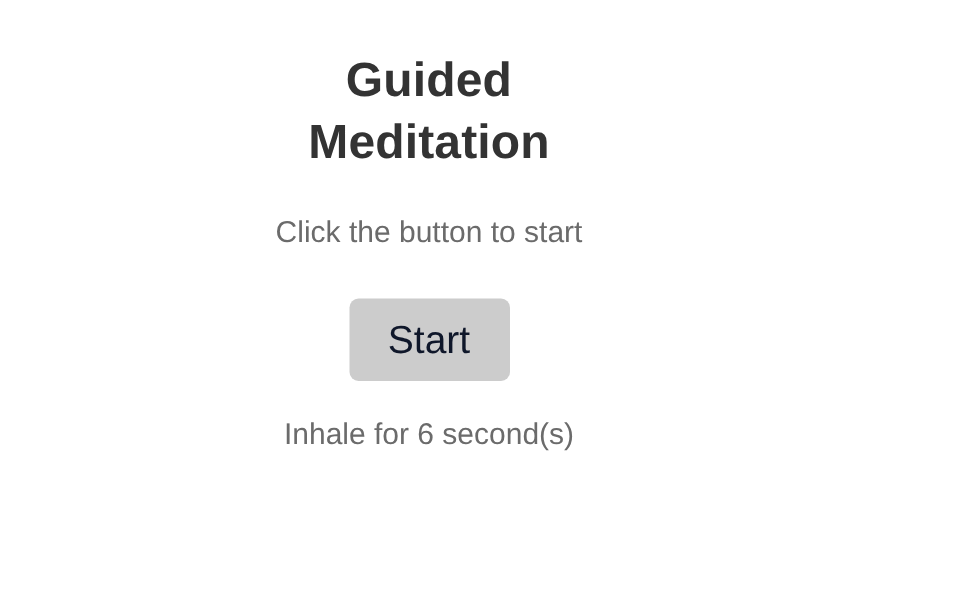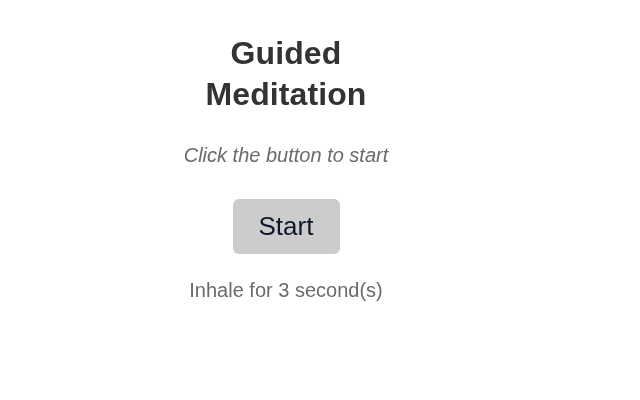--- a/index.html
+++ b/index.html
@@ -43,21 +43,20 @@
   }
 
   .instruction {
     font-size: 20px;
     font-weight: normal;
     color: #6b6b6b;
     line-height: 1.35;
     margin: 0;
     padding-top: 27px;
     width: 100%;
-    font-style: italic;
   }
 
   .start-button {
     margin-top: 30px;
     width: 107px;
     height: 55px;
     background: #cccccc;
     border: none;
     border-radius: 6px;
     color: #0f172a;
@@ -85,16 +84,16 @@
 
 <div class="app">
   <div class="column">
 
     <h1 class="app-title">Guided Meditation</h1>
 
     <p class="instruction">Click the button to start</p>
 
     <button class="start-button">Start</button>
 
-    <p class="breath-status">Inhale for 3 second(s)</p>
+    <p class="breath-status">Inhale for 6 second(s)</p>
 
   </div>
 </div>
 
 </body></html>

